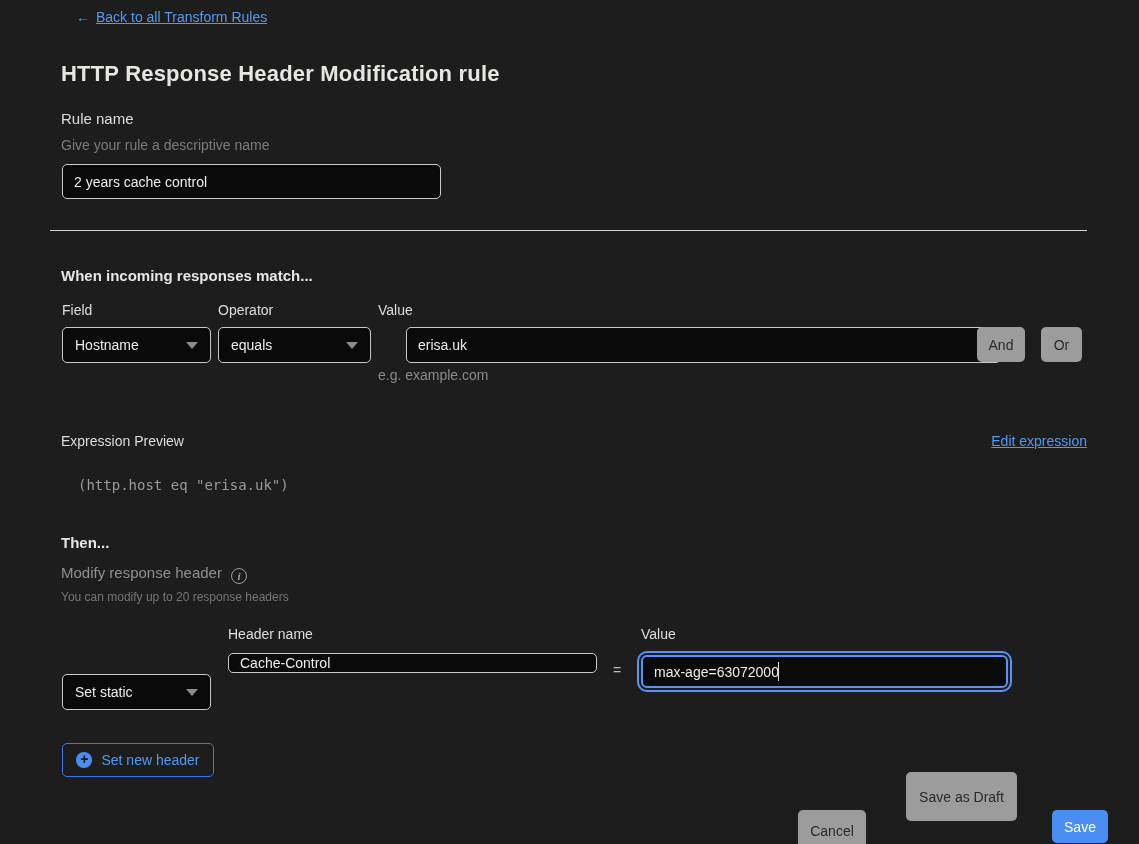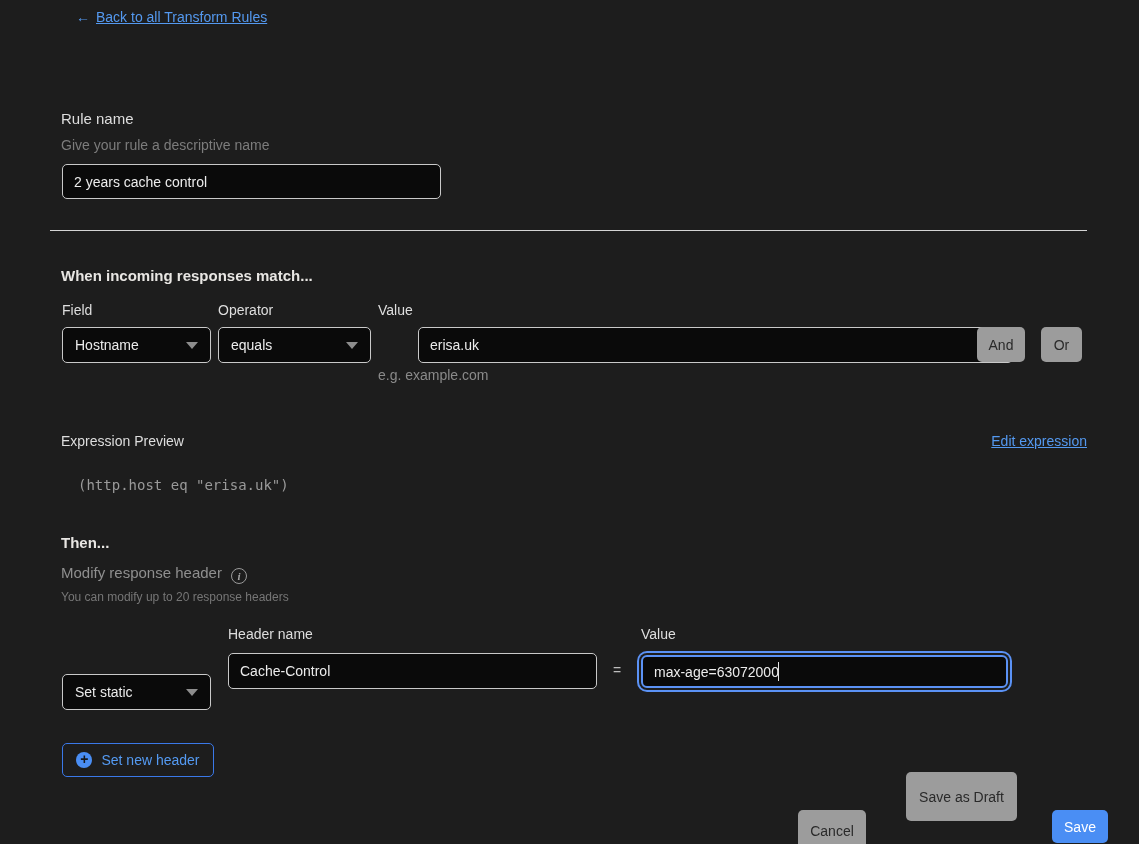--- a/index.html
+++ b/index.html
@@ -110,20 +110,21 @@
   }
   .equals-sign { font-size: 14px; color: #bdbdbd; }
 </style>
 </head>
 <body>
 
 <div class="page">
 
   <a class="abs link" style="left:76px; top:9px;"><span>←</span><span class="underlined" style="margin-left:6px;">Back to all Transform Rules</span></a>
 
+  <div class="abs page-title" style="left:61px; top:61px;">HTTP Response Header Modification rule</div>
 
   <div class="abs field-label" style="left:61px; top:110px; font-size:15px;">Rule name</div>
   <div class="abs helper-text" style="left:61px; top:137px;">Give your rule a descriptive name</div>
   <div class="abs" style="left:62px; top:164px; width:379px; height:35px;">
     <input class="text-input" type="text" value="2 years cache control" style="">
   </div>
 
   <div class="abs divider" style="left:50px; top:230px; width:1037px;"></div>
 
   <div class="abs section-title" style="left:61px; top:267px;">When incoming responses match...</div>
@@ -137,21 +138,21 @@
       <span>Hostname</span>
       <span class="caret-down"></span>
     </div>
   </div>
   <div class="abs" style="left:218px; top:327px; width:153px; height:36px;">
     <div class="select">
       <span>equals</span>
       <span class="caret-down"></span>
     </div>
   </div>
-  <div class="abs" style="left:374px; top:327px; width:639px; height:36px;padding-left:44px;">
+  <div class="abs" style="left:362px; top:327px; width:639px; height:36px;padding-left:44px;">
     <input class="text-input" type="text" value="erisa.uk" style="">
   </div>
   <div class="abs" style="left:977px; top:327px; width:48px; height:35px;">
     <button class="btn btn-gray">And</button>
   </div>
   <div class="abs" style="left:1041px; top:327px; width:41px; height:35px;">
     <button class="btn btn-gray">Or</button>
   </div>
   <div class="abs helper-text" style="left:378px; top:367px; color:#8a8a8a;">e.g. example.com</div>
 
@@ -167,21 +168,21 @@
 
   <div class="abs field-label" style="left:228px; top:626px;">Header name</div>
   <div class="abs field-label" style="left:641px; top:626px;">Value</div>
 
   <div class="abs" style="left:62px; top:674px; width:149px; height:36px;">
     <div class="select">
       <span>Set static</span>
       <span class="caret-down"></span>
     </div>
   </div>
-  <div class="abs" style="left:228px; top:653px; width:369px; height:36px;">
+  <div class="abs" style="left:228px; top:653px; width:369px; height:20px;">
     <input class="text-input" type="text" value="Cache-Control" style="">
   </div>
   <div class="abs equals-sign" style="left:613px; top:662px;">=</div>
   <div class="abs" style="left:641px; top:655px; width:367px; height:33px;">
     <input class="text-input focused" type="text" value="max-age=63072000" style="">
   </div>
   <div class="abs caret-bar" style="left:778px; top:662px;"></div>
 
   <div class="abs" style="left:62px; top:743px; width:152px; height:34px;">
     <button class="btn btn-outline-blue">

